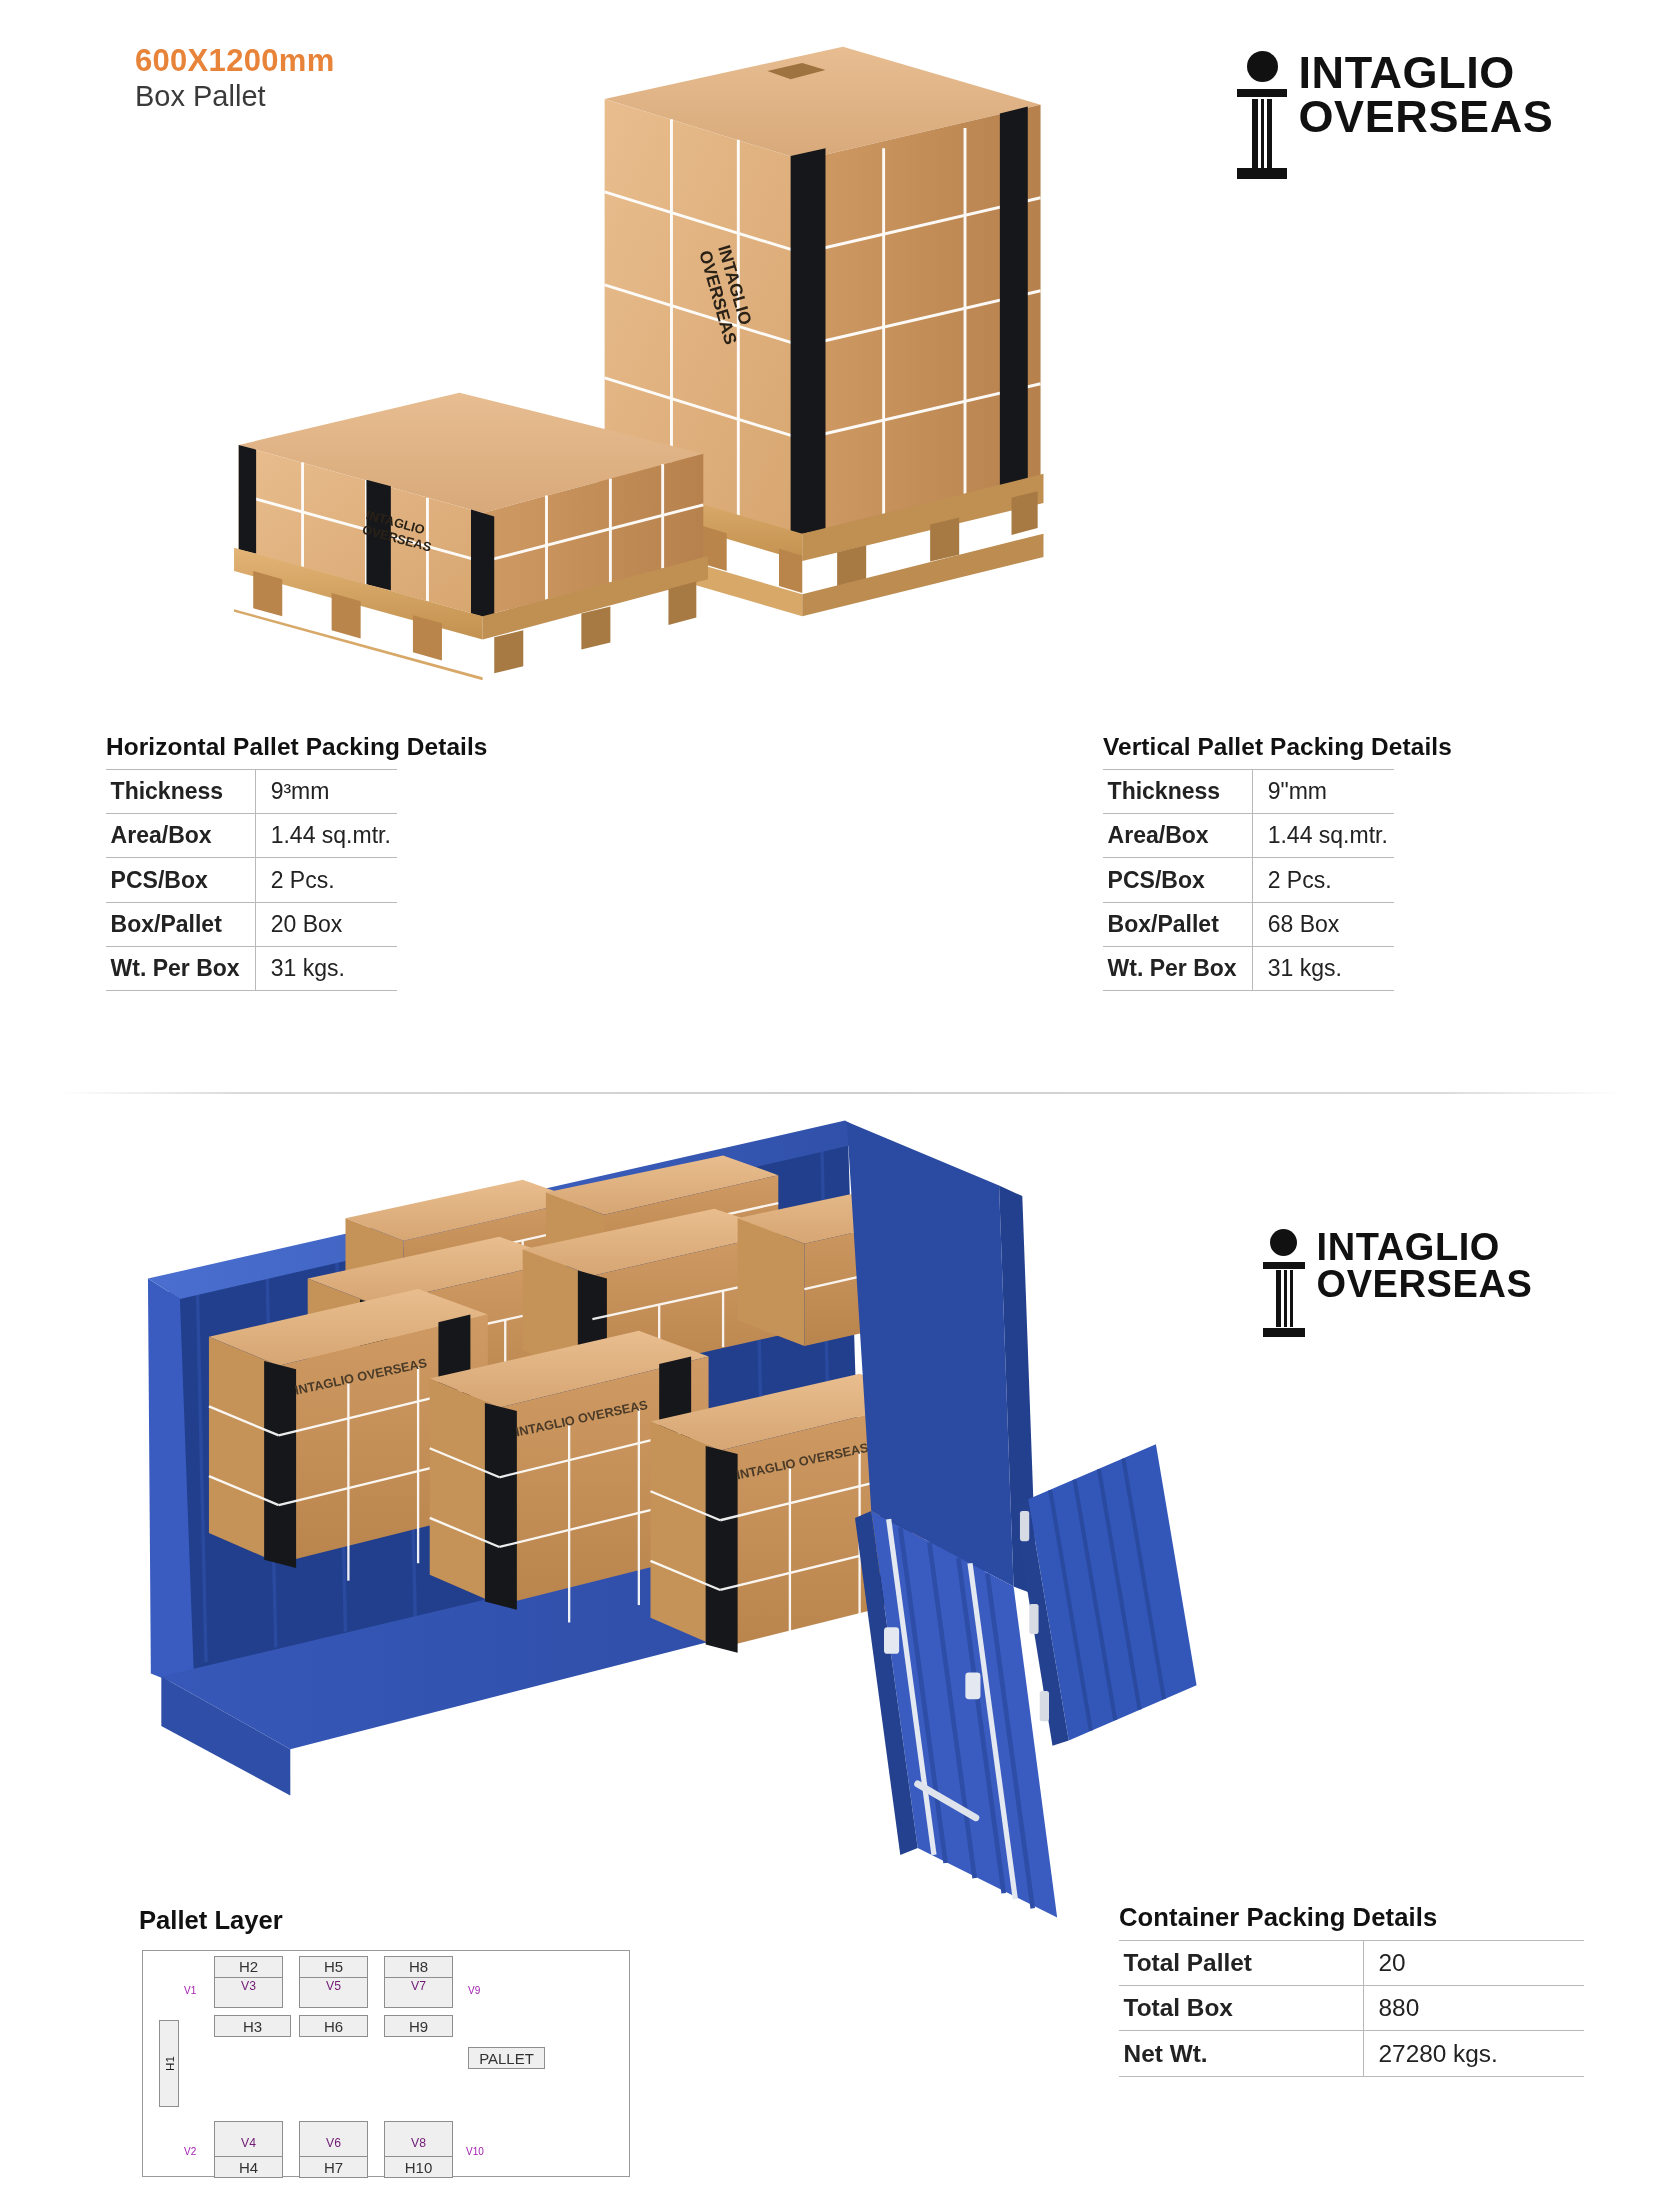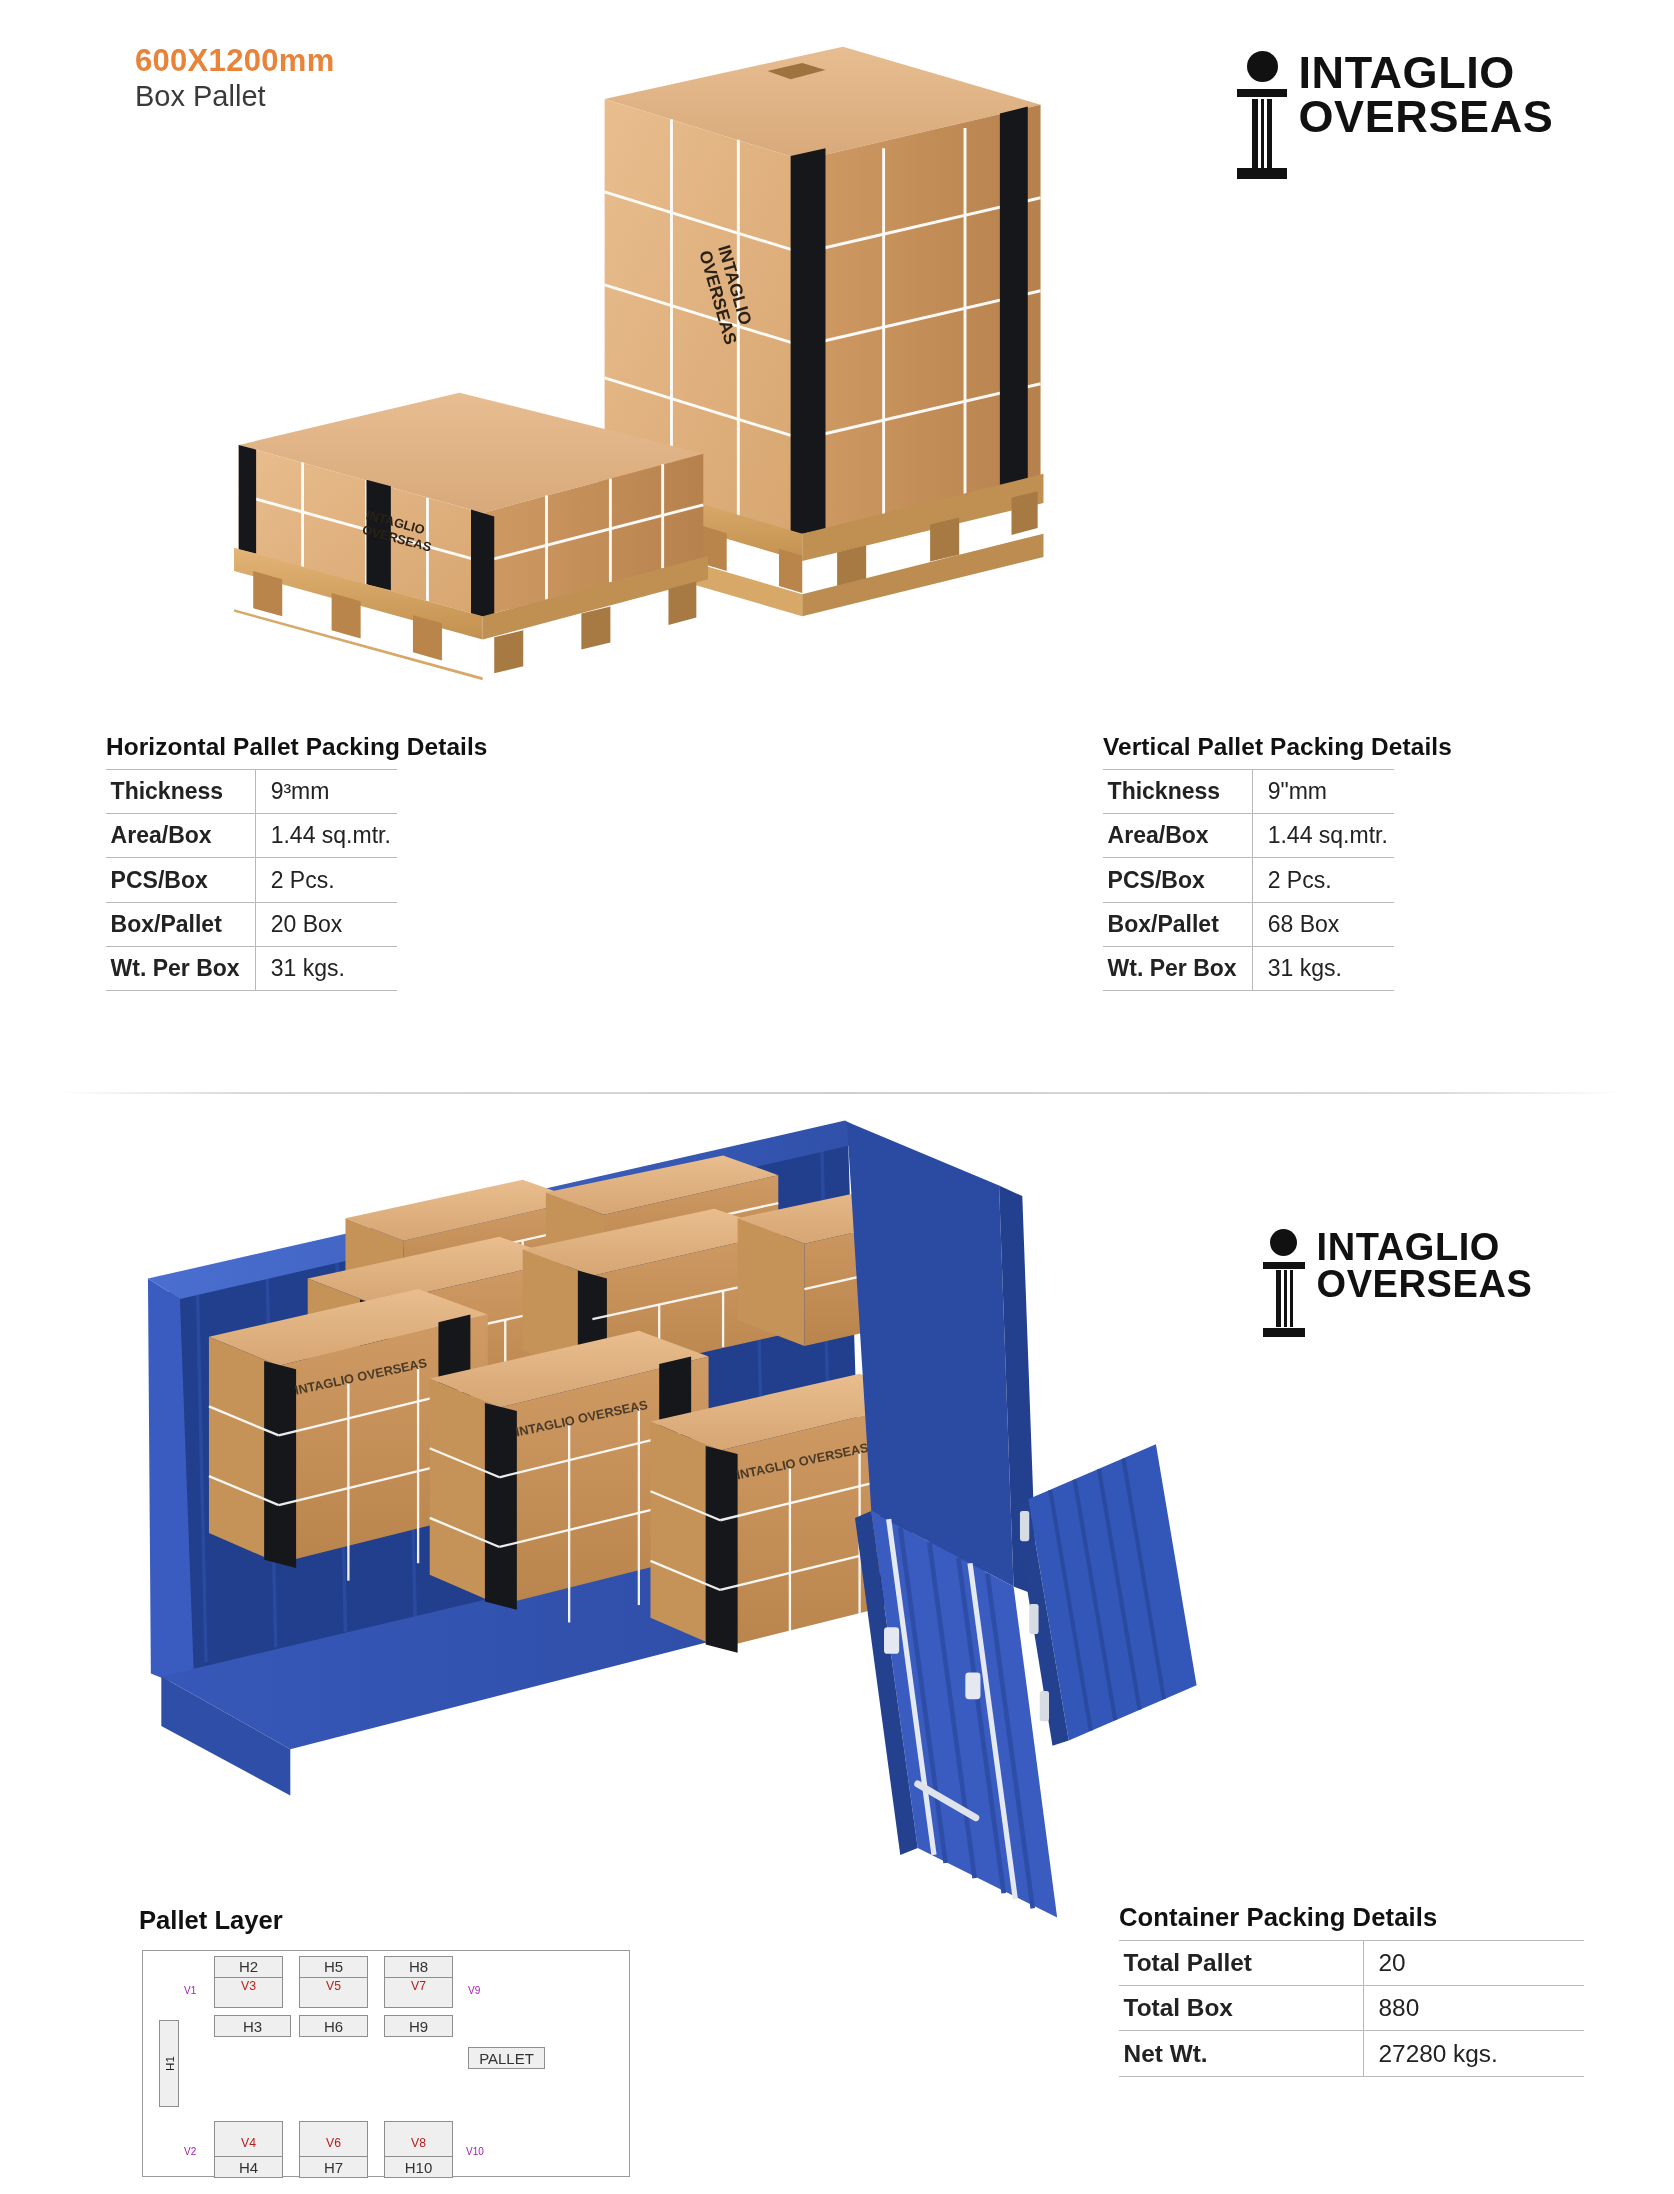--- a/index.html
+++ b/index.html
@@ -200,21 +200,21 @@
     width: 488px;
     height: 227px;
     border: 1.2px solid #9a9a9a;
     background: #fff;
   }
   .layer-diagram .cell {
     position: absolute;
     border: 1.2px solid #8e8e8e;
     background: #efefef;
     font-size: 12.2px;
-    color: #b91c1c;
+    color: #701a75;
     display: flex;
     align-items: center;
     justify-content: center;
   }
   .layer-diagram .lbl {
     position: absolute;
     font-size: 10px;
     color: #a21caf;
     margin-top: 10px;
   }

